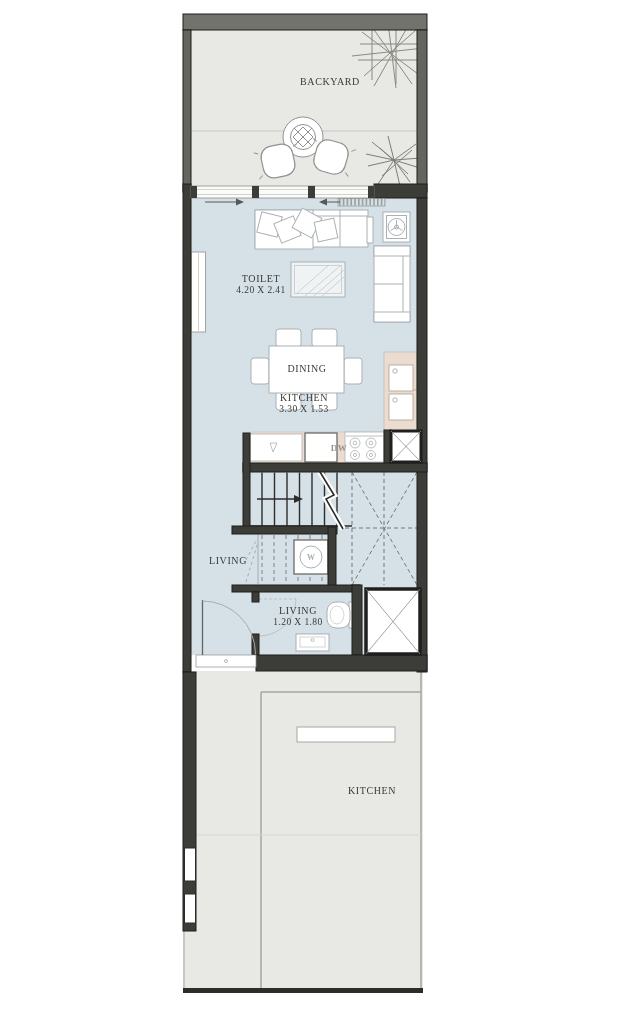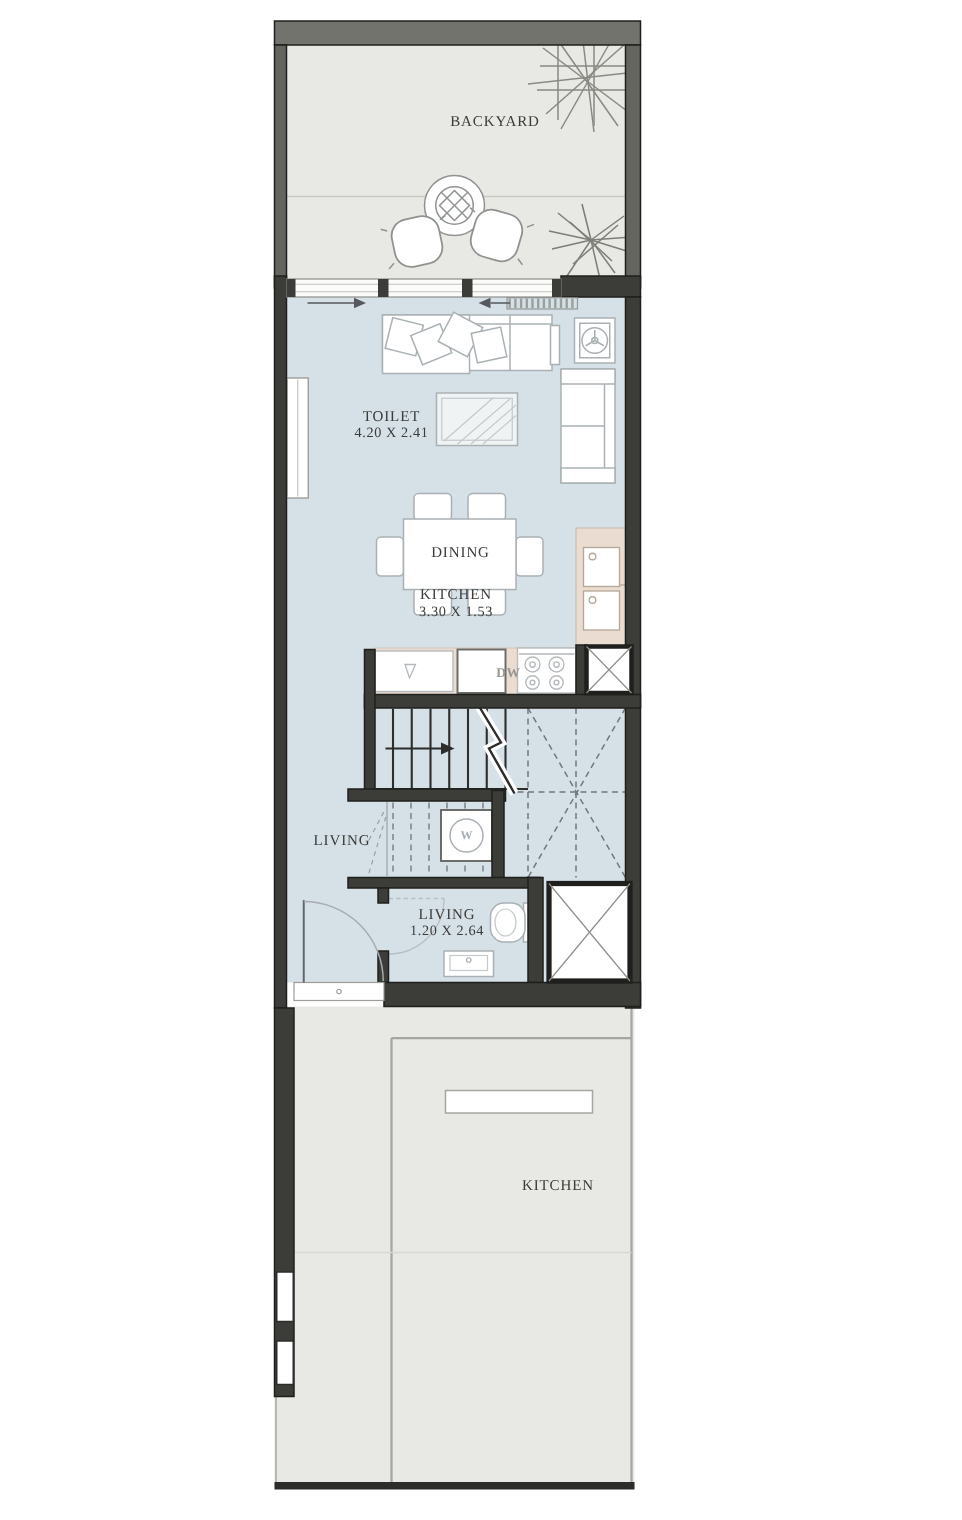--- a/index.html
+++ b/index.html
@@ -315,20 +315,20 @@
 
   <div class="lbl" style="left:304px;top:403px;">
     <div>KITCHEN</div>
     <div class="dims">3.30 X 1.53</div>
   </div>
 
   <div class="lbl" style="left:228px;top:561px;">LIVING</div>
 
   <div class="lbl" style="left:298px;top:616px;">
     <div>LIVING</div>
-    <div class="dims">1.20 X 2.64</div>
+    <div class="dims">1.20 X 1.80</div>
   </div>
 
   <div class="lbl" style="left:372px;top:791px;">KITCHEN</div>
 
   <div class="applbl" style="left:321px;top:448px;padding-left:36px;">DW</div>
   <div class="wlbl" style="left:311px;top:557px;">W</div>
 </div>
 
 </body></html>

